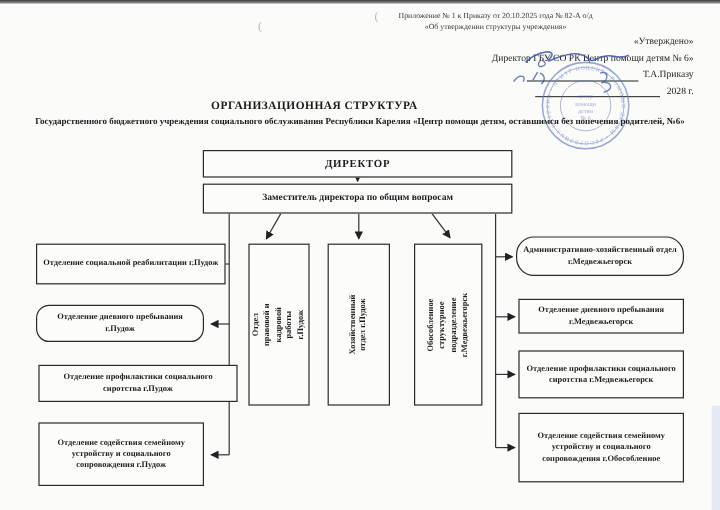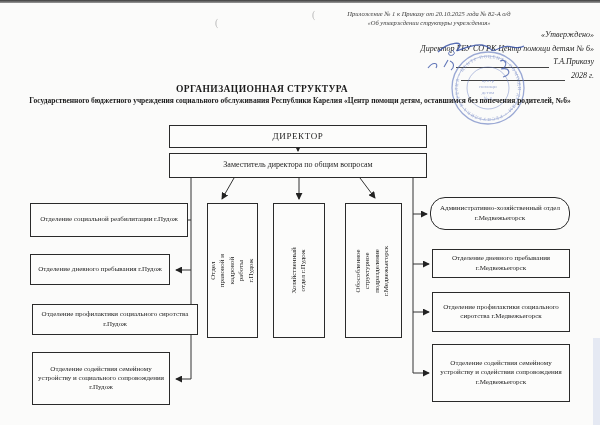--- a/index.html
+++ b/index.html
@@ -8,22 +8,22 @@
     background:#fbfbfa;overflow:hidden;
     font-family:"Liberation Serif","DejaVu Serif",serif;color:#1d1d1d;
   }
   .scan-top-edge{position:absolute;left:0;top:0;width:600px;height:3px;
     background:linear-gradient(to bottom,#3c3c3c,#9b9b9b);}
   .scan-blue-streak{position:absolute;right:0;top:338px;width:7px;height:87px;
     background:rgba(96,128,205,0.14);}
   .pen-mark{position:absolute;color:#b9b9b9;font-size:10px;}
 
   
-  .hdr{position:absolute;top:9px;right:6px;width:330px;text-align:right;
-    font-size:6.5px;line-height:1.42;color:#3a3a3a;font-style:italic;}
+  .hdr{position:absolute;top:9px;right:22px;width:330px;text-align:right;
+    font-size:6.5px;line-height:1.42;color:#3a3a3a;}
   .hdr .c{text-align:center;}
   .hdr .big{font-size:8px;color:#222;margin-top:2px;}
   .hdr .row{margin-top:2px;font-size:8px;color:#222;}
   .u-line{display:inline-block;border-bottom:1px solid #444;height:8px;vertical-align:bottom;}
   .u1{width:93px;margin-right:4px;}
   .u2{width:104px;margin-right:6px;}
 
   
   .stamp{position:absolute;left:450px;top:50px;width:76px;height:76px;opacity:.62;pointer-events:none;}
 
@@ -32,26 +32,26 @@
 
   
   .title{position:absolute;top:84px;left:0;width:524px;text-align:center;
     font-weight:bold;font-size:9.5px;letter-spacing:.4px;color:#1b1b1b;}
   .subtitle{position:absolute;top:96px;left:27px;width:546px;text-align:center;
     font-weight:bold;font-size:7.5px;line-height:1.25;color:#1b1b1b;}
 
   
   .obox{position:absolute;border:1px solid #2a2a2a;background:#fcfcfb;
     display:flex;align-items:center;justify-content:center;text-align:center;
-    font-weight:normal;box-sizing:border-box;padding:2px 4px;line-height:1.3;}
+    font-weight:bold;box-sizing:border-box;padding:2px 4px;line-height:1.3;}
   .b-director{left:169px;top:125px;width:258px;height:23px;font-size:9px;letter-spacing:.6px;}
   .b-deputy{left:169px;top:153px;width:258px;height:25px;font-size:8px;}
   .small{font-size:7px;}
   .bL1{left:30px;top:203px;width:158px;height:34px;}
-  .bL2{left:30px;top:254px;width:140px;height:31px;}
+  .bL2{left:30px;top:254px;width:140px;height:31px;border-radius:11px;}
   .bL3{left:32px;top:304px;width:166px;height:31px;}
   .bL4{left:32px;top:352px;width:138px;height:53px;}
   .bR1{left:430px;top:197px;width:140px;height:33px;border-radius:15px;}
   .bR2{left:432px;top:249px;width:138px;height:29px;}
   .bR3{left:432px;top:292px;width:138px;height:40px;}
   .bR4{left:432px;top:344px;width:138px;height:58px;}
   .bM1{left:207px;top:203px;width:51px;height:135px;}
   .bM2{left:273px;top:203px;width:52px;height:135px;}
   .bM3{left:345px;top:203px;width:57px;height:135px;}
   .vtext{transform:rotate(-90deg);width:126px;text-align:center;font-size:7px;line-height:1.35;}
@@ -144,14 +144,14 @@
   <div class="obox bM2">
       <span class="vtext">Хозяйственный отдел г.Пудож</span>
     </div>
   <div class="obox bM3">
       <span class="vtext">Обособленное структурное подразделение г.Медвежьегорск</span>
     </div>
 
   <div class="obox small bR1">Административно-хозяйственный отдел г.Медвежьегорск</div>
   <div class="obox small bR2">Отделение дневного пребывания г.Медвежьегорск</div>
   <div class="obox small bR3">Отделение профилактики социального сиротства г.Медвежьегорск</div>
-  <div class="obox small bR4">Отделение содействия семейному устройству и содействия сопровождения г.Медвежьегорск</div>
+  <div class="obox small bR4">Отделение содействия семейному устройству и социального сопровождения г.Обособленное</div>
 </div>
 
 </body></html>

